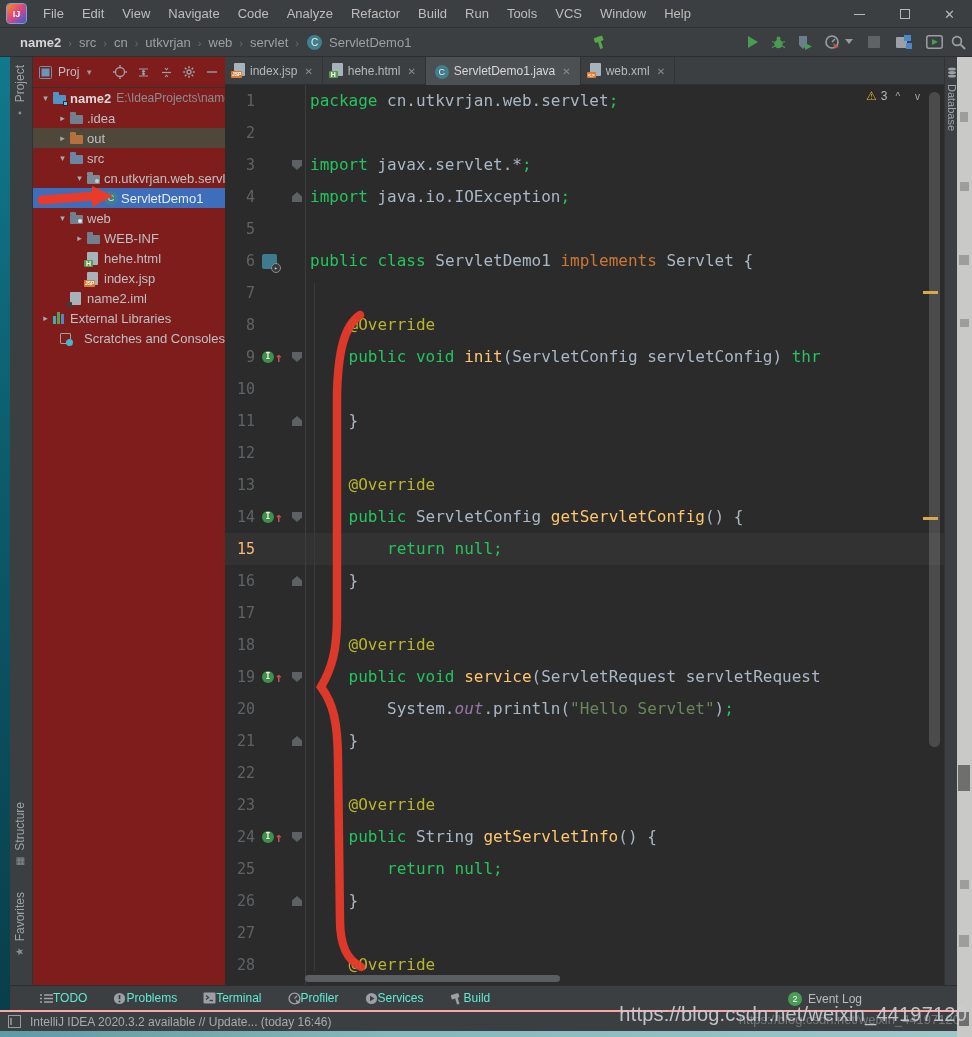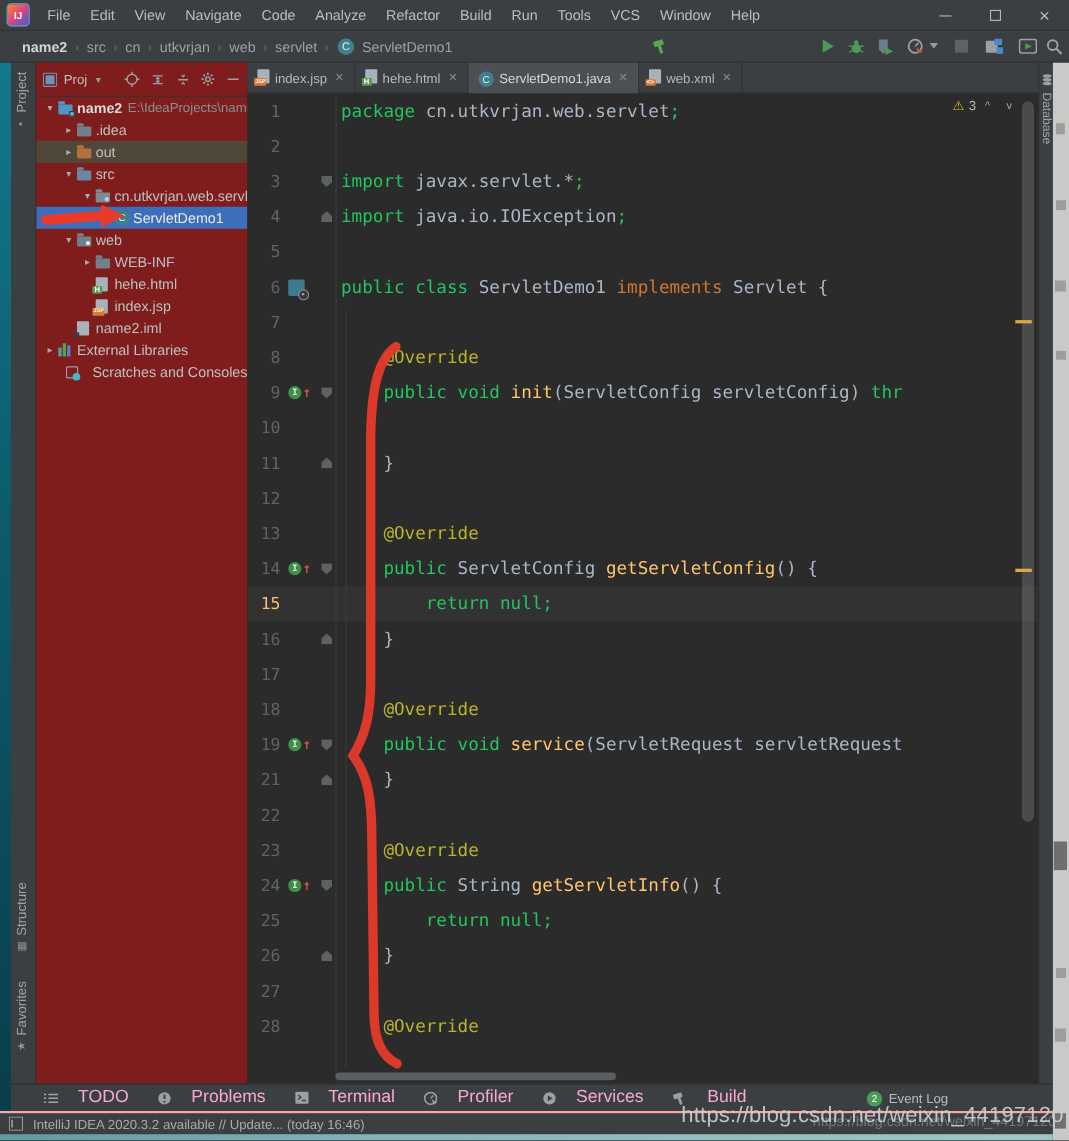--- a/index.html
+++ b/index.html
@@ -122,21 +122,21 @@
   .warnw{position:absolute;left:641px;top:4px;display:flex;align-items:center;gap:4px;font-size:12px;}
   .warnw .wt{color:#e8b63f;font-size:12px;} .warnw .wc{color:#b9b9b9;}
   .warnw .ud{color:#a9a9a9;font-size:10px;letter-spacing:6px;margin-left:4px;}
   .vthumb{position:absolute;left:704px;top:7px;width:11px;height:655px;border-radius:6px;background:rgba(190,190,190,.22);}
   .stripe-mark{position:absolute;left:698px;width:15px;height:3px;background:#d5a94c;}
   .hscroll{position:absolute;left:80px;top:890px;width:255px;height:7px;border-radius:4px;background:#5a5e60;}
 
   
   .botbar{position:absolute;left:10px;top:985px;width:947px;height:25px;background:#3c3f41;
           border-top:1px solid #2c2e30;display:flex;align-items:center;padding-left:30px;gap:26px;}
-  .bitem{display:flex;align-items:center;gap:18px;color:#f9a8d4;font-size:16px;}
+  .bitem{display:flex;align-items:center;gap:0;color:#5eead4;font-size:12px;}
   .eventlog{position:absolute;right:95px;top:0;height:25px;display:flex;align-items:center;gap:6px;
             color:#b8bcbe;font-size:12px;}
   .badge{width:14px;height:14px;border-radius:50%;background:#499C54;color:#fff;font-size:9px;
          display:inline-flex;align-items:center;justify-content:center;}
   .statusbar{position:absolute;left:0;top:1010px;width:957px;height:21px;background:#3c3f41;
              border-top:2px solid #fca5a5;display:flex;align-items:center;padding-left:8px;gap:9px;}
   .statusbar .msg{color:#a8aaab;font-size:12px;}
   .wm{position:absolute;right:5px;top:1003px;font-size:20px;color:#cbcfd4;opacity:.92;letter-spacing:.2px;
       font-family:"Liberation Sans",sans-serif;}
   .wm2{position:absolute;right:12px;top:1012px;font-size:13px;color:#cfd3d8;opacity:.38;}
@@ -623,20 +623,26 @@
           <span class="gicon">
             <span class="ovc">I</span>
             <span class="ova">↑</span>
           </span>
           <span class="gfold">
             <span class="foldmk"></span>
           </span>
           <span class="codetext"><span class="t">    </span><span class="k">public</span><span class="t"> </span><span class="k">void</span><span class="t"> </span><span class="m">service</span><span class="t">(ServletRequest servletRequest</span></span>
         </div>
         <div class="line">
+          <span class="ln">20</span>
+          <span class="gicon"></span>
+          <span class="gfold"></span>
+          <span class="codetext"><span class="t">        System.</span><span class="f">out</span><span class="t">.println(</span><span class="s">"Hello Servlet"</span><span class="t">)</span><span class="k">;</span></span>
+        </div>
+        <div class="line">
           <span class="ln">21</span>
           <span class="gicon"></span>
           <span class="gfold">
             <span class="foldmk end"></span>
           </span>
           <span class="codetext"><span class="t">    }</span></span>
         </div>
         <div class="line">
           <span class="ln">22</span>
           <span class="gicon"></span>

